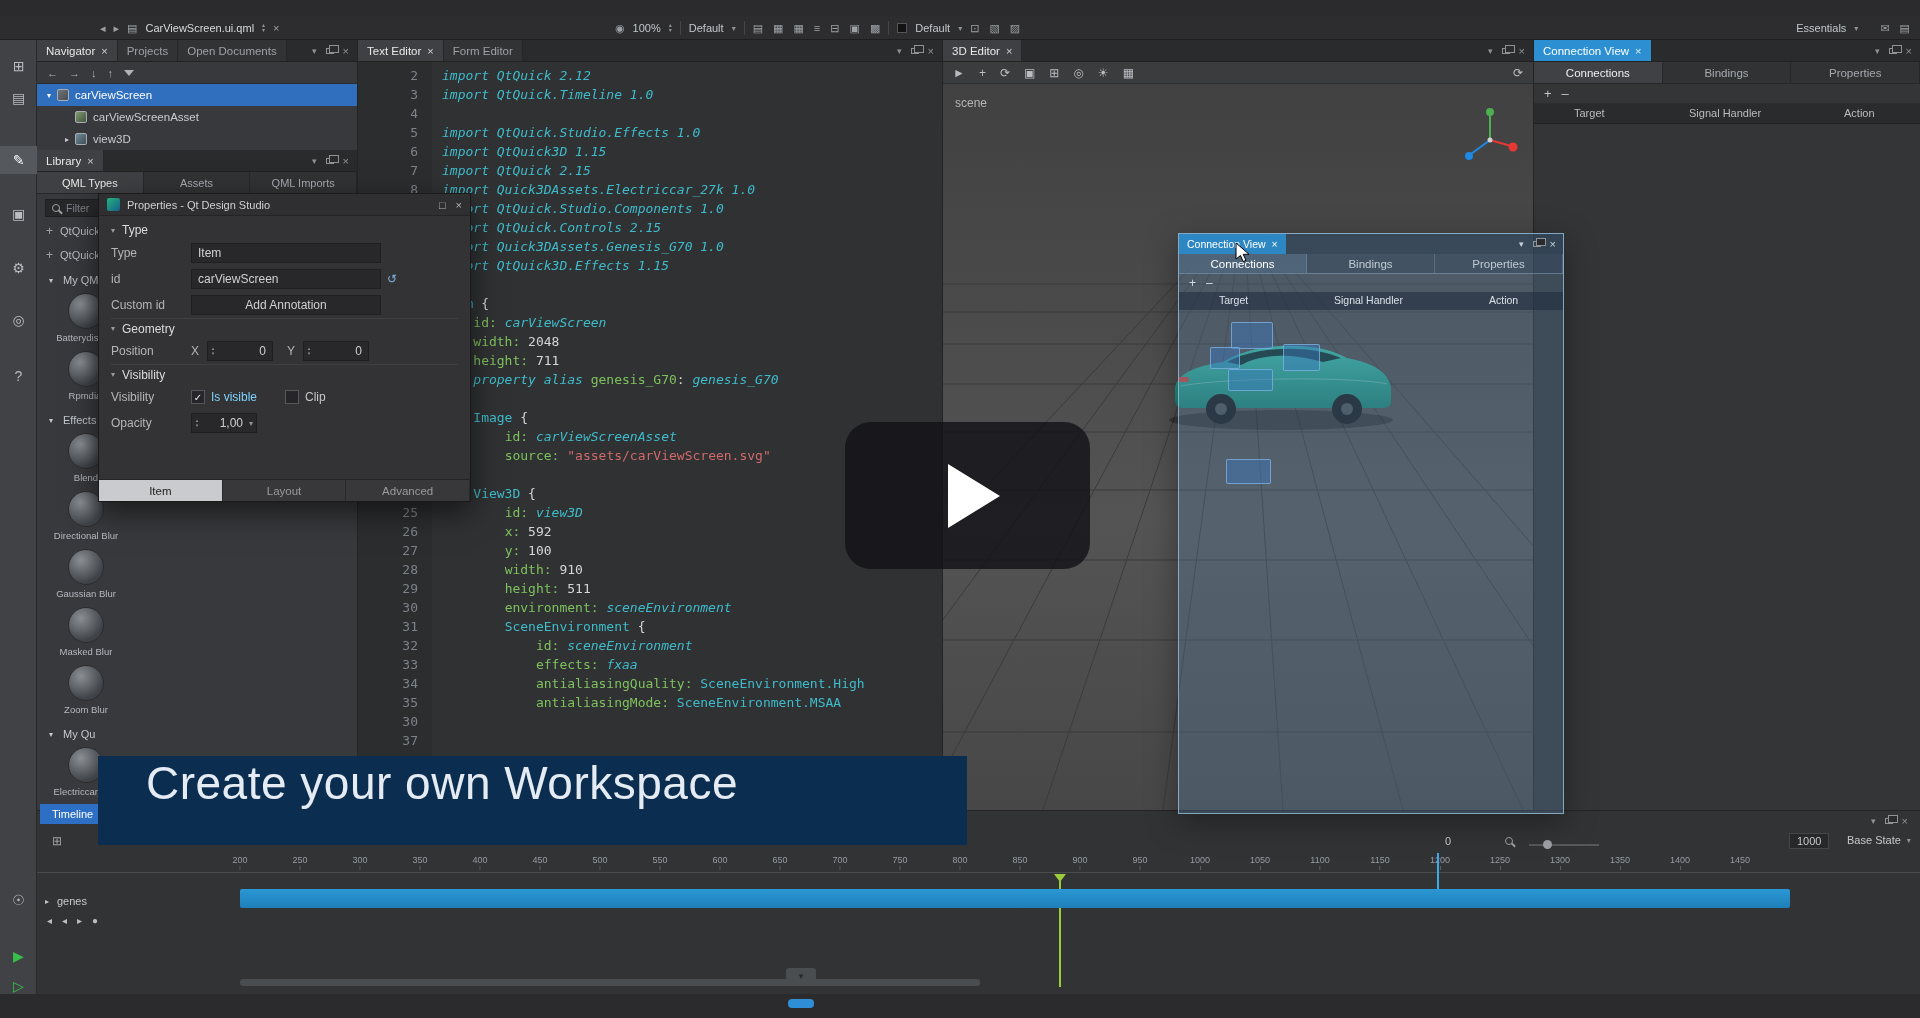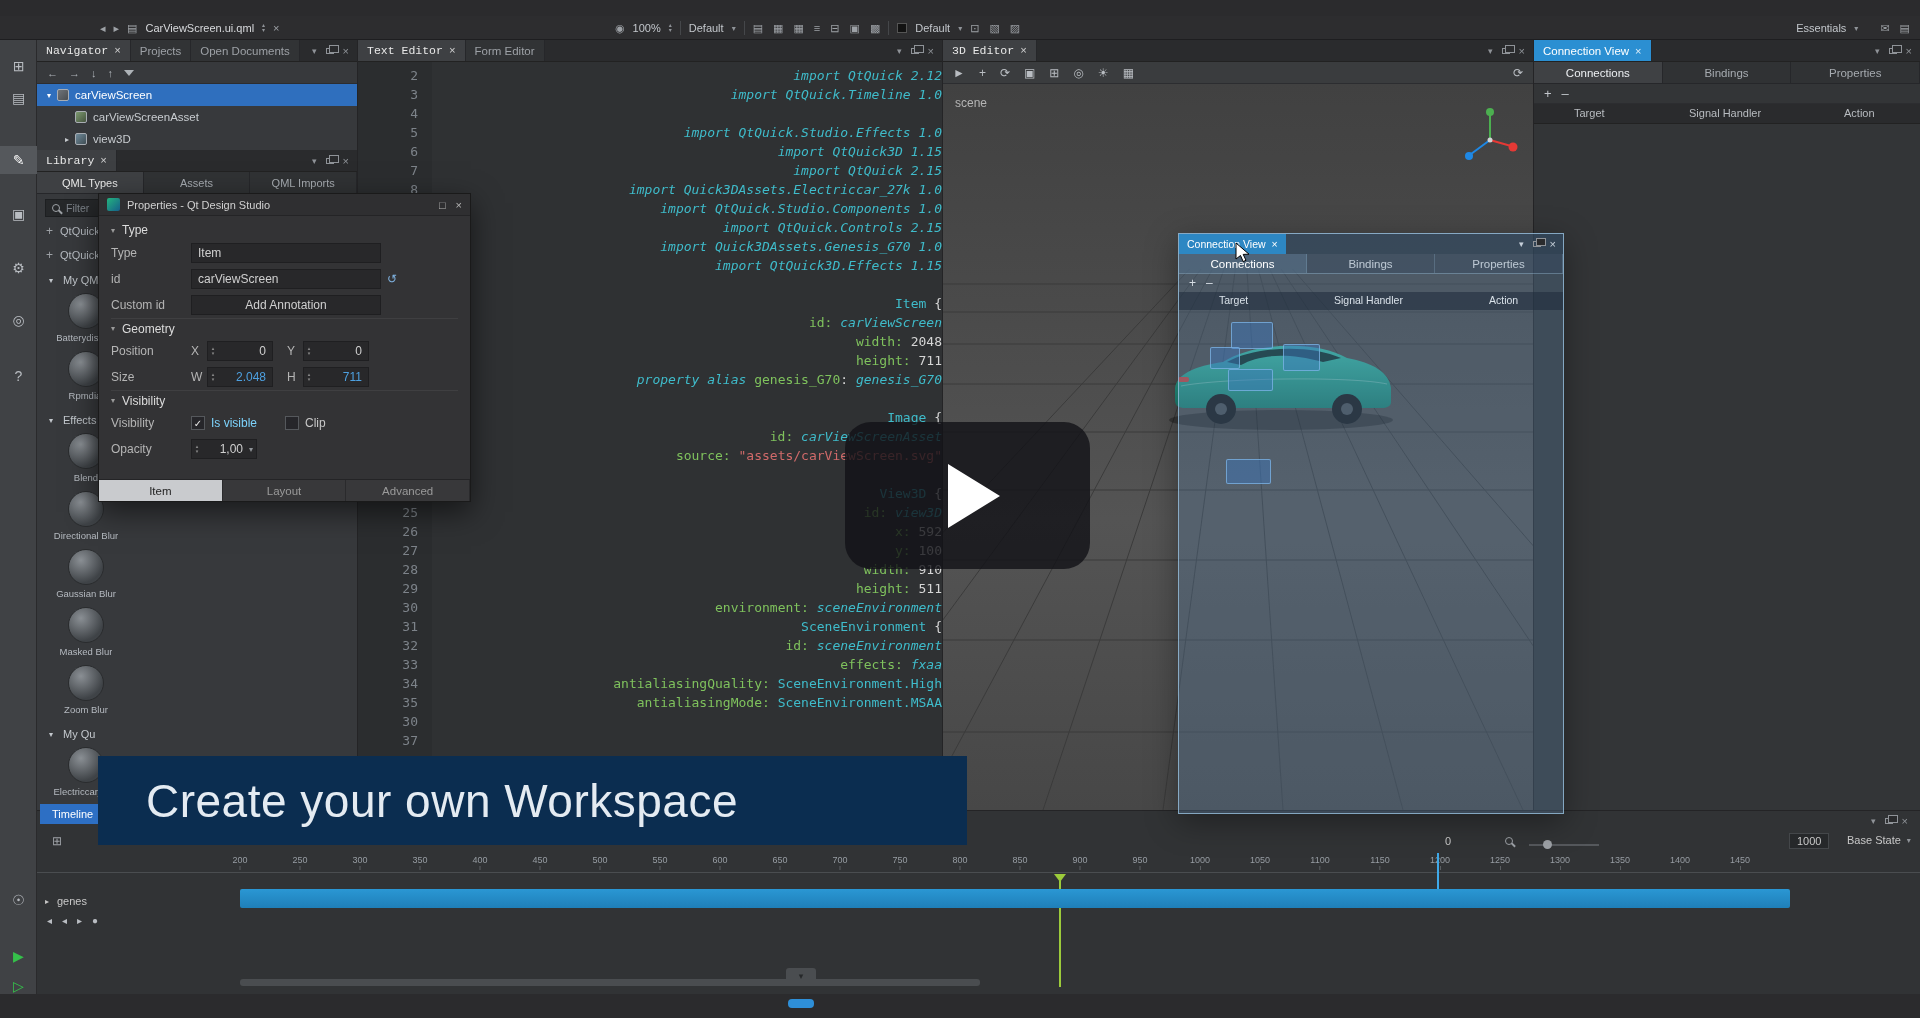--- a/index.html
+++ b/index.html
@@ -32,21 +32,21 @@
   .act-icon { position:absolute; left:0; width:37px; height:28px; display:flex; align-items:center;
     justify-content:center; color:#b9bdc2; font-size:14px; }
   .act-icon.active { background:#55585c; color:#ffffff; }
   .act-icon.green { color:#35c04a; }
 
   
   .panel { position:absolute; top:40px; height:770px; background:#37393c; border-right:1px solid #242426; }
   .tabrow { height:22px; background:#2a2b2d; border-bottom:1px solid #222; display:flex; align-items:stretch; }
   .tab { padding:0 9px; display:flex; align-items:center; gap:6px; font-size:11.5px; color:#9da1a6;
     background:#313335; border-right:1px solid #26272a; white-space:nowrap; }
-  .tab.active { background:#3e4043; color:#e8e8e8;font-family:Liberation Mono, monospace; }
+  .tab.active { background:#3e4043; color:#e8e8e8; }
   .tab.blue { background:#2b8fd2; color:#fff; }
   .tab-close { font-size:11px; color:inherit; opacity:.85; }
   .tab-controls { margin-left:auto; display:flex; align-items:center; gap:9px; padding-right:8px; color:#8f9398; font-size:9px; }
   .popout { position:relative; width:8px; height:6px; border:1px solid #8f9398; display:inline-block; }
   .popout::after { content:""; position:absolute; left:2px; top:-4px; width:8px; height:6px;
     border:1px solid #8f9398; background:#2a2b2d; }
   .xglyph { font-size:11px; }
 
   
   #left-dock { left:37px; width:321px; display:flex; flex-direction:column; }
@@ -88,21 +88,21 @@
   #timeline-tab-float { position:absolute; left:40px; top:804px; height:20px; padding:0 12px;
     background:#2d6fc4; color:#fff; font-size:11px; display:flex; align-items:center; z-index:30; }
 
   
   #editor-panel { left:358px; width:585px; background:#2f3133; }
   #code-wrap { position:absolute; left:0; top:22px; right:0; bottom:0; font-family:"DejaVu Sans Mono", monospace;
     font-size:13px; line-height:19px; }
   #gutter { position:absolute; left:0; top:0; bottom:0; width:74px; background:#2b2d2f; color:#7d838a;
     text-align:right; padding:4px 14px 0 0; }
   #code { position:absolute; left:74px; top:0; right:0; bottom:0; padding:4px 0 0 10px; white-space:pre;
-    color:#d6d6d6; overflow:hidden;text-align:right; }
+    color:#d6d6d6; overflow:hidden; }
   .code-line { height:19px; }
   .tok-kw { color:#3fbccb; font-style:italic; }
   .tok-type { color:#3fbccb; }
   .tok-prop { color:#7fc25d; }
   .tok-num { color:#d6d6d6; }
   .tok-str { color:#d16a6a; }
   .tok-id { color:#3fbccb; font-style:italic; }
   .tok-pl { color:#d6d6d6; }
 
   
@@ -220,21 +220,21 @@
   .dock-sq { position:absolute; background:rgba(60,120,190,.45); border:1px solid rgba(130,185,235,.7);
     border-radius:2px; z-index:41; }
 
   
   #play-button { position:absolute; left:845px; top:422px; width:245px; height:147px;
     background:rgba(18,18,22,.80); border-radius:26px; display:flex; align-items:center;
     justify-content:center; z-index:45; }
   #play-button .tri { width:0; height:0; border-left:52px solid #fff;
     border-top:32px solid transparent; border-bottom:32px solid transparent; margin-left:12px; }
   #banner { position:absolute; left:98px; top:756px; width:869px; height:89px; background:#0b2d50;
-    display:flex; align-items:center; padding-left:48px; z-index:50; }
+    display:flex; padding-left:48px; z-index:50; }
   #banner span { color:#e4ebf2; font-size:46px; letter-spacing:.5px; }
   #subbanner { position:absolute; left:92px; top:867px; width:497px; height:51px; display:flex;
     box-shadow:0 4px 10px rgba(0,0,0,.4); z-index:50; }
   #subbanner .green { width:41px; background:#10d24e; flex:none; }
   #subbanner .white { flex:1; background:#fff; display:flex; align-items:center; padding-left:16px; }
   #subbanner .white span { color:#0b2d50; font-size:26px; font-weight:bold; }
 
   #cursor { position:absolute; left:1234px; top:242px; z-index:100; }
 </style>
 </head>
@@ -721,40 +721,20 @@
         <span class="gap14"></span>
         <span class="pd-minilabel">Y</span>
         <span class="spin">
             <span class="arrows">
               <span>▴</span>
               <span>▾</span>
             </span>
             <span class="val">0</span>
           </span>
       </div>
-      <div class="pd-row">
-        <span class="pd-label">Size</span>
-        <span class="pd-minilabel">W</span>
-        <span class="spin">
-            <span class="arrows">
-              <span>▴</span>
-              <span>▾</span>
-            </span>
-            <span class="val blue">2.048</span>
-          </span>
-        <span class="gap14"></span>
-        <span class="pd-minilabel">H</span>
-        <span class="spin">
-            <span class="arrows">
-              <span>▴</span>
-              <span>▾</span>
-            </span>
-            <span class="val blue">711</span>
-          </span>
-      </div>
       <div class="pd-sec">
         <span class="twisty">▾</span>
           <span>Visibility</span>
       </div>
       <div class="pd-row">
         <span class="pd-label">Visibility</span>
         <span class="cb">✓</span>
         <span style="color:#7dd3fc;">Is visible</span>
         <span class="gap14"></span>
           <span class="gap14"></span>

